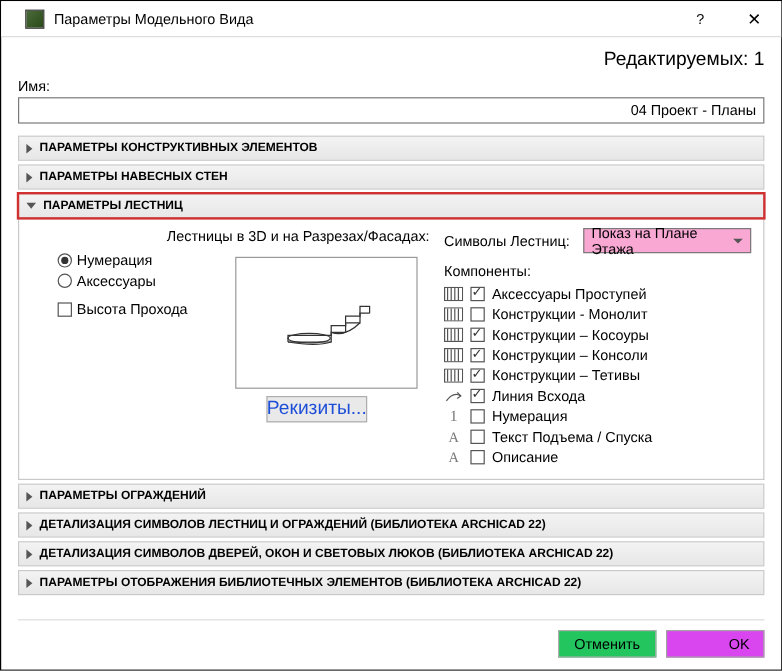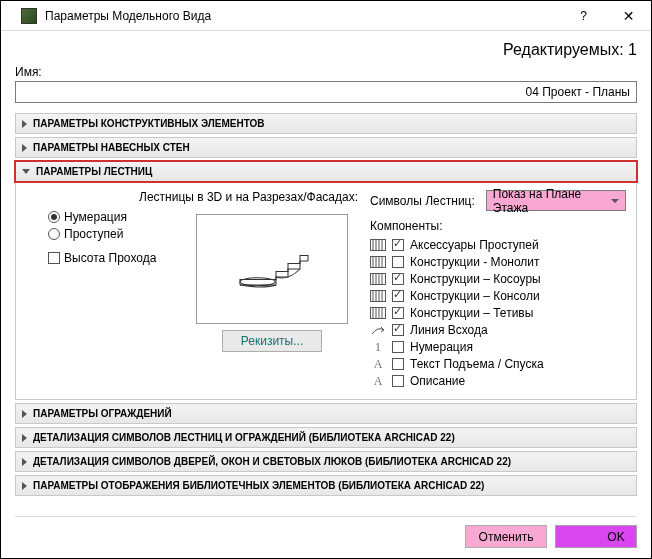--- a/index.html
+++ b/index.html
@@ -103,23 +103,23 @@
     content: "✓"; position: absolute; top: -3px; left: 0; font-size: 11px; color:#333;
   }
   .preview-box {
     width: 152px; height: 110px; border: 1px solid #999;
     margin-left: 170px; margin-top: -54px; background: #fff;
     display: flex; align-items: center; justify-content: center;
     position: relative;
   }
   .preview-svg { width: 80px; height: 60px; }
   .rekv-btn {
-    width: 100px; height: 22px; margin-left: 196px; margin-top: 6px;
-    border: 1px solid #adadad; background: #e9e9e9; color: #0f766e;
-    font-size: 12px; display:flex; align-items:center; justify-content:center;
+    width: 84px; height: 22px; margin-left: 196px; margin-top: 6px;
+    border: 1px solid #adadad; background: #e9e9e9; color: #1d4ed8;
+    font-size: 16px; display:flex; align-items:center; justify-content:center;
   }
   .symbol-row { display: flex; align-items: center; gap: 11px; margin-bottom: 8px;}
   .dropdown {
     flex: 1; height: 21px; border: 1px solid #7a7a7a; background: #f9a8d4;
     display: flex; align-items: center; padding: 0 18px 0 6px; font-size: 12px;
     position: relative;
   }
   .dropdown::after {
     content: ""; position: absolute; right: 6px; top: 8px;
     border-left: 4px solid transparent; border-right: 4px solid transparent;
@@ -127,21 +127,21 @@
   }
   .components-label { font-size: 12px; margin-bottom: 5px; }
   .comp-row { display: flex; align-items: center; gap: 6px; margin: 3px 0; }
   .comp-icon { width: 16px; height: 14px; display:flex; align-items:center; justify-content:center; }
   .footer {
     position: absolute; bottom: 10px; right: 14px; left:14px;
     display: flex; justify-content: flex-end; gap: 8px;
     border-top: 1px solid #ddd; padding-top: 8px;
   }
   .btn {
-    width: 82px; height: 23px; border: 1px solid #adadad; background: #f9a8d4;
+    width: 82px; height: 23px; border: 1px solid #adadad; background: #22c55e;
     font-size: 12px; display:flex; align-items:center; justify-content:center;
     cursor: pointer;
   }
   .btn.primary { border: 1px solid #a3a3a3; background:#d946ef;padding-left:40px;}
 </style>
 </head>
 <body>
 
 <div class="window">
   <div class="titlebar">
@@ -177,21 +177,21 @@
 
       <div class="panel-body">
         <div class="left-col">
           <div class="section-label">Лестницы в 3D и на Разрезах/Фасадах:</div>
           <div class="radio-row">
             <span class="radio checked"></span>
             <span>Нумерация</span>
           </div>
           <div class="radio-row">
             <span class="radio"></span>
-            <span>Проступей</span>
+            <span>Аксессуары</span>
           </div>
           <div class="check-row" style="margin-top:10px;">
             <span class="chk"></span>
             <span>Высота Прохода</span>
           </div>
           <div class="preview-box">
             <svg class="preview-svg" viewBox="0 0 100 70">
               <g fill="none" stroke="#333" stroke-width="1.3">
                 <path d="M10 55 L55 55 L55 45 L70 45 L70 35 L85 35 L85 25 L95 25"></path>
                 <path d="M10 55 Q40 60 55 55"></path>

